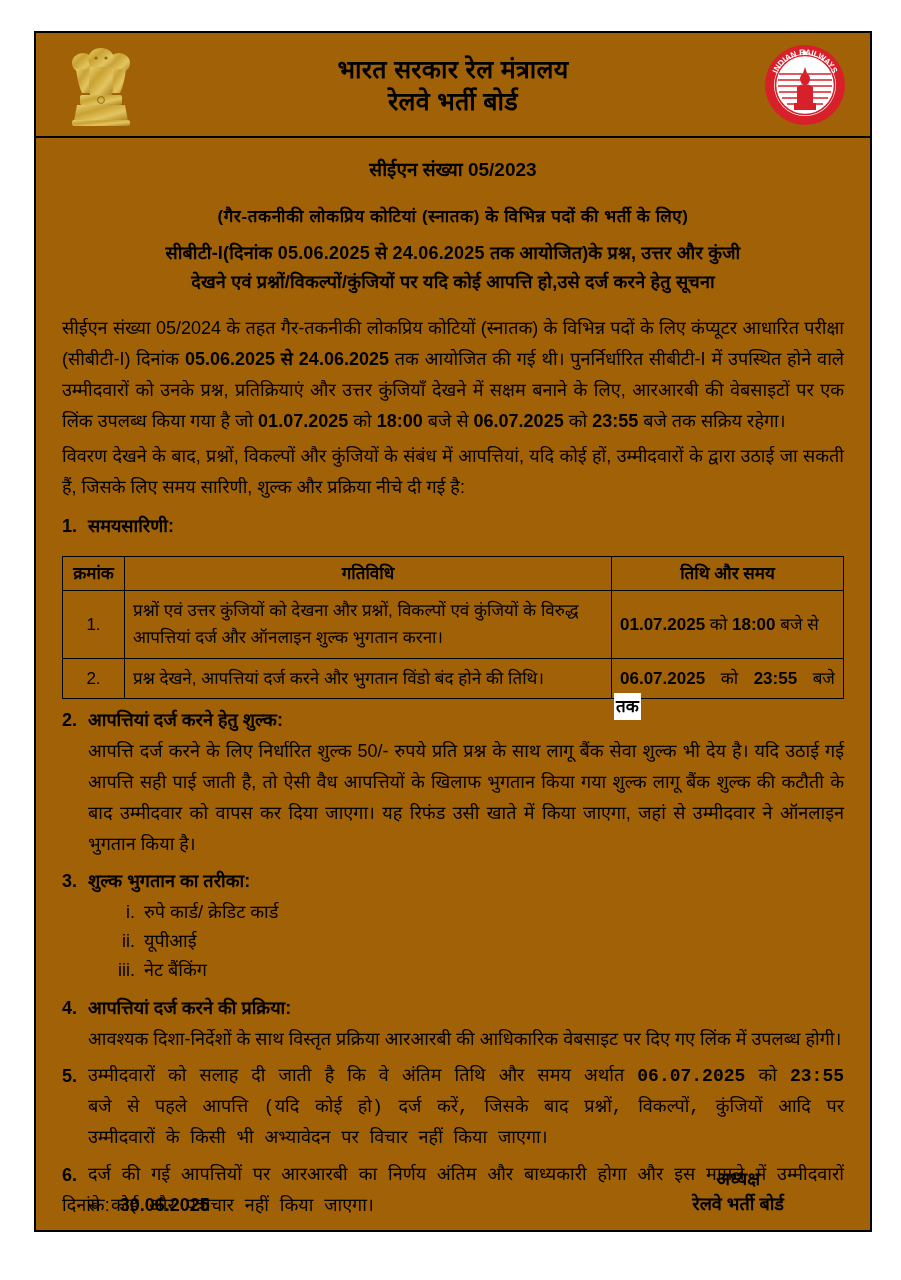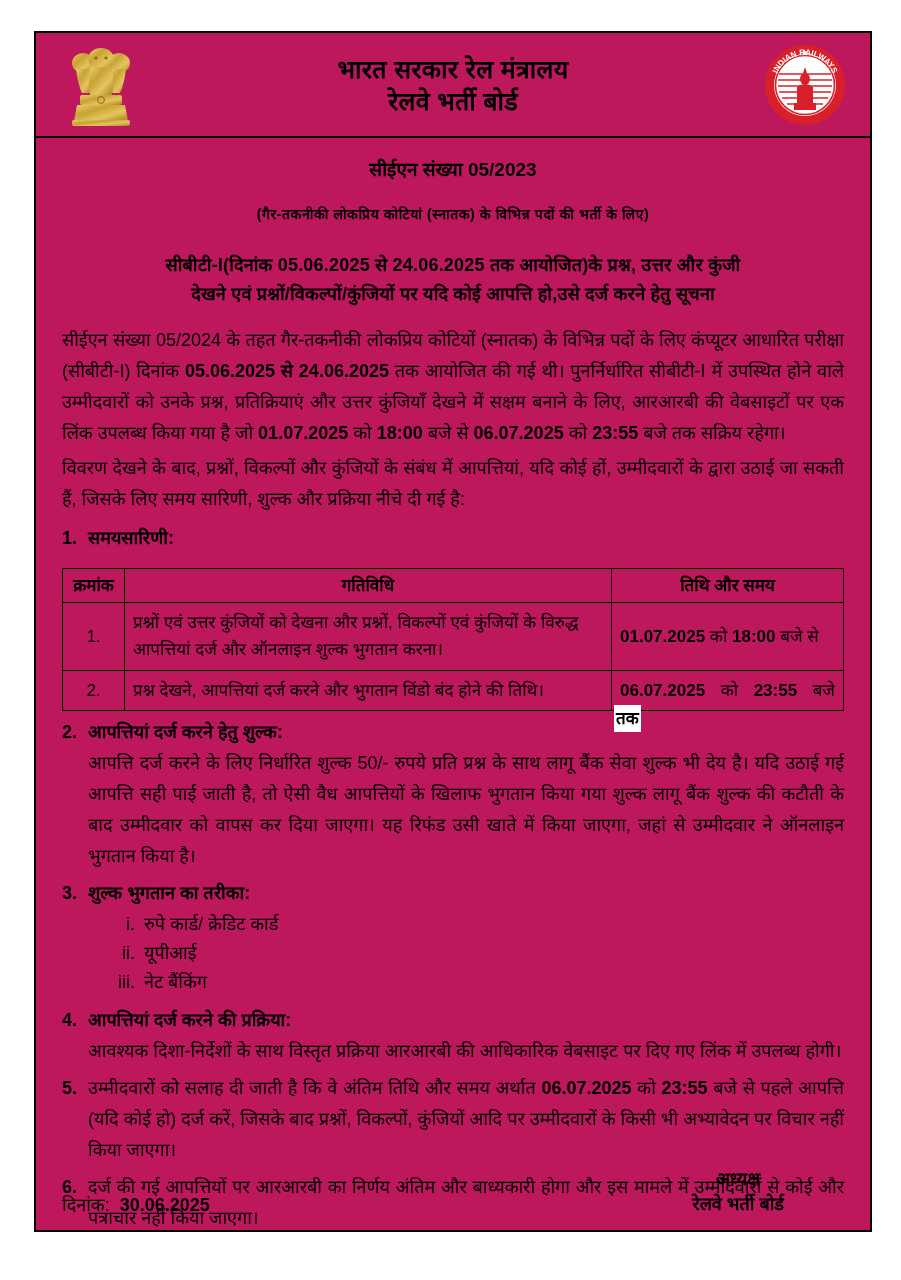--- a/index.html
+++ b/index.html
@@ -17,21 +17,21 @@
     overflow: hidden;
   }
 
   .page {
     position: absolute;
     left: 34px;
     top: 31px;
     width: 838px;
     height: 1201px;
     border: 2px solid #000000;
-    background: #be185d;
+    background: #a16207;
   }
 
   
   .header {
     height: 105px;
     border-bottom: 2px solid #000000;
     display: flex;
     align-items: center;
     padding: 0 10px;
   }
@@ -65,23 +65,23 @@
   .titleblock {
     padding: 18px 26px 6px 26px;
     text-align: center;
   }
   .cen-no {
     font-size: 19px;
     font-weight: 700;
     margin-bottom: 22px;
   }
   .subtitle {
-    font-size: 14px;
-    font-weight: 700;
-    margin-bottom: 28px;
+    font-size: 17px;
+    font-weight: 700;
+    margin-bottom: 12px;
     letter-spacing: .6px;
   }
   .purpose {
     font-size: 18px;
     font-weight: 700;
     line-height: 1.62;
     letter-spacing: .2px;
   }
 
   
@@ -113,21 +113,21 @@
   .sec-body { flex: 1 1 auto; }
   .sec-heading {
     font-weight: 700;
     font-size: 18px;
   }
   .sec-text {
     font-size: 18px;
     line-height: 1.72;
     text-align: justify;
   }
-  .section.plain .sec-text { margin-top: 0; }
+  .section.plain .sec-text { margin-top: 0; font-family: Liberation Mono, monospace; }
 
   
   table.schedule {
     width: 100%;
     border-collapse: collapse;
     margin: 14px 0 6px 0;
     table-layout: fixed;
   }
   table.schedule th,
   table.schedule td {

